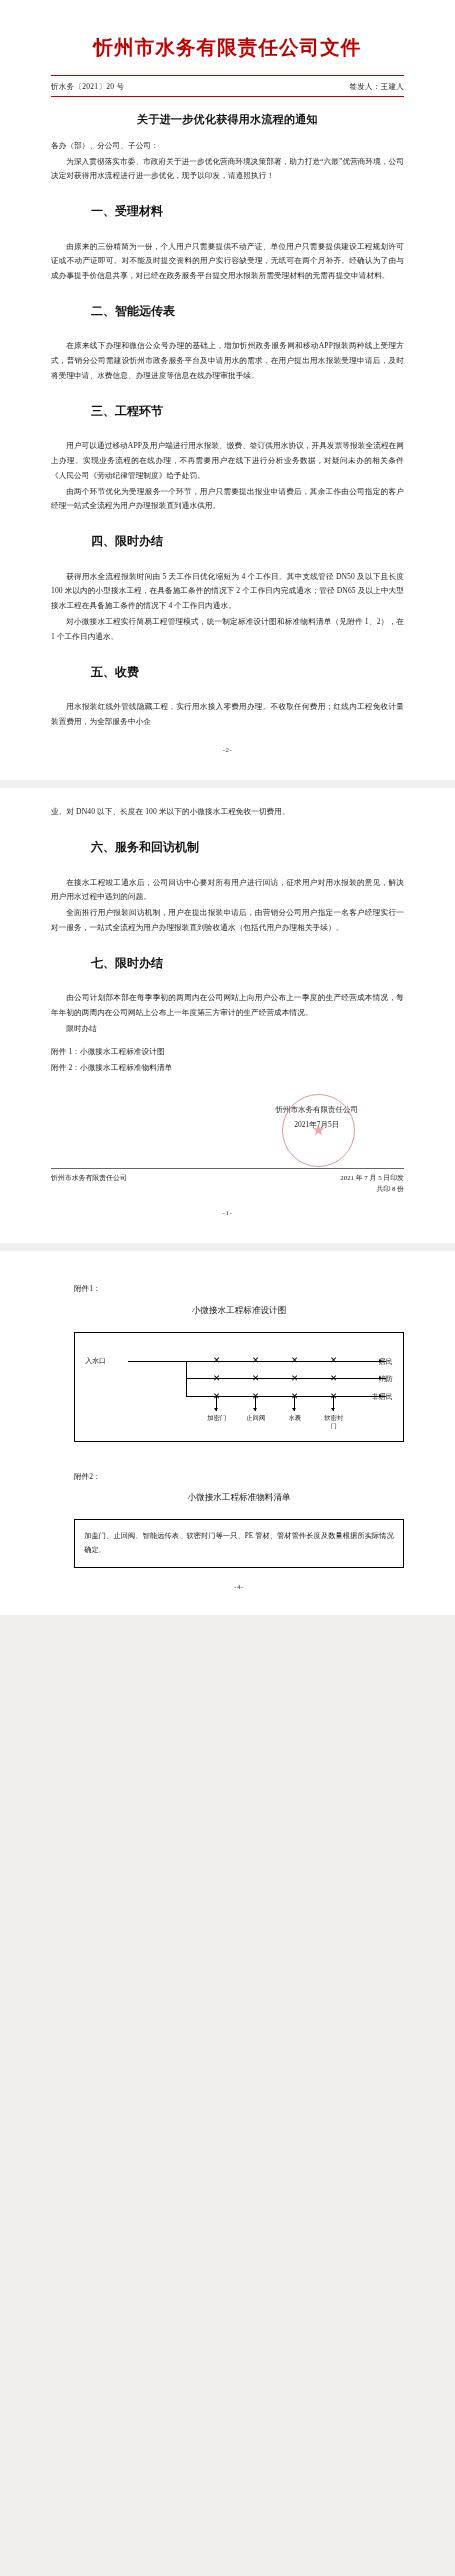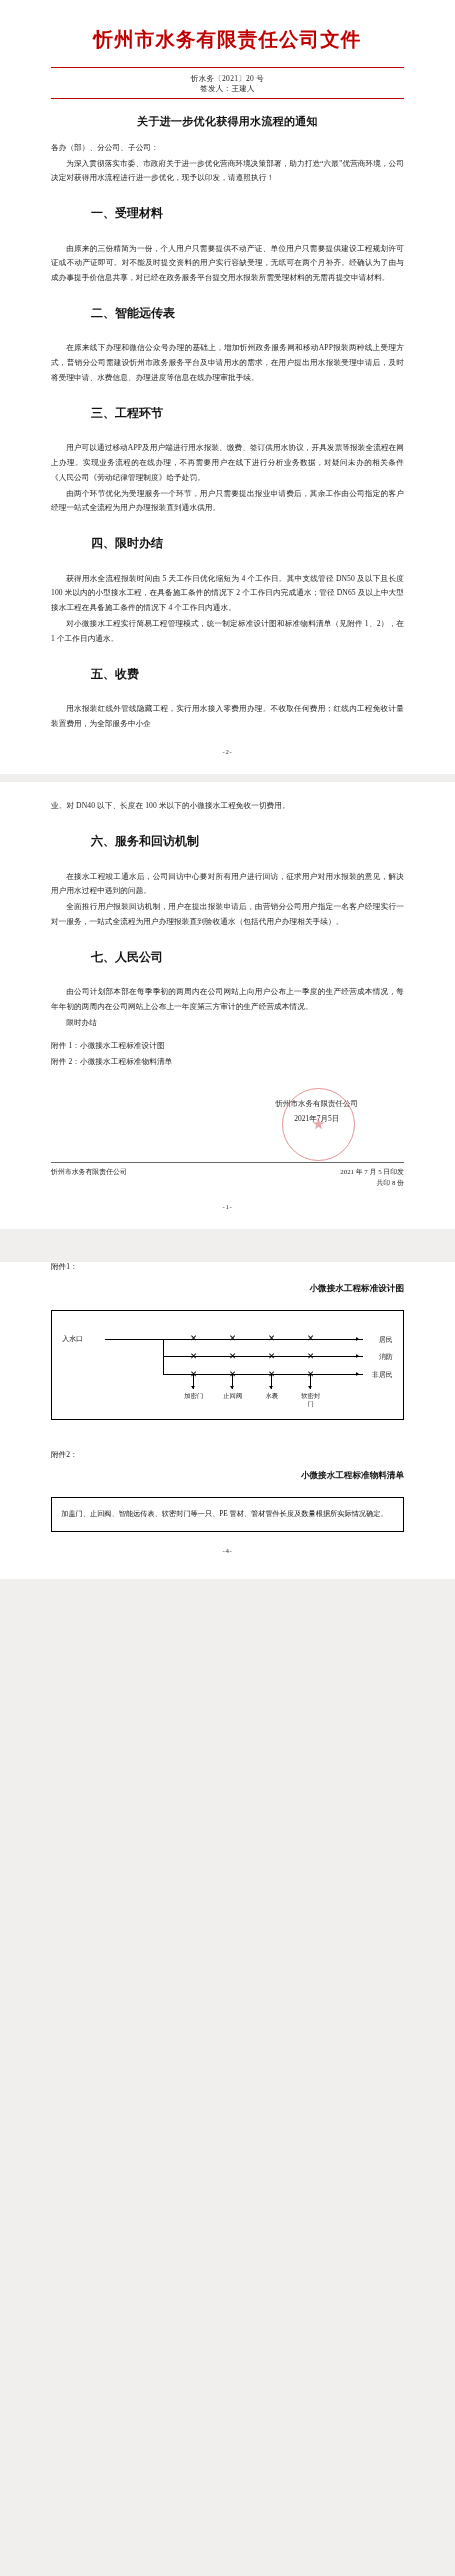--- a/index.html
+++ b/index.html
@@ -12,21 +12,21 @@
   body {
     width: 455px;
   }
   .page {
     width: 455px;
     background: #ffffff;
     position: relative;
     padding: 0;
   }
   .page-inner {
-    padding: 0 51px;
+    padding: 8px 51px;
   }
   .page-sep {
     height: 8px;
     background: #f0efee;
     width: 100%;
   }
 
   
   .masthead {
     padding-top: 27.6px;
@@ -44,26 +44,25 @@
   .masthead-rule {
     margin: 15px 0 0 0;
     border: none;
     border-top: 1.1px solid #c00000;
     height: 0;
   }
 
   .docline {
     display: flex;
     justify-content: space-between;
-    align-items: center;
+    align-items: flex-start;
     font-size: 7.5px;
     color: #1a1a1a;
     padding: 5.7px 0 0 0;
     letter-spacing: 0.3px;
-    flex-direction: column;
   }
   .docline .left { }
   .docline .right { }
 
   .red-rule {
     margin: 4.6px 0 0 0;
     border: none;
     border-top: 1.4px solid #c00000;
     height: 0;
   }
@@ -164,23 +163,23 @@
     padding-top: 1.1px;
   }
 
   
   .attach-label {
     font-size: 7.6px;
     margin: 25px 0 10.3px 0;
     color: #111;
   }
   .attach-title {
-    text-align: right;
+    text-align: center;
     font-size: 8.6px;
-    font-weight: bold;
+    font-weight: normal;
     margin: 0 0 15px 0;
     color: #111;
   }
   .diagram-box {
     border: 0.6px solid #000;
     padding: 11.5px 8px 10.3px 8px;
     margin: 0 auto 5.7px auto;
   }
   .diagram {
     position: relative;
@@ -283,21 +282,21 @@
 </div>
 
 <div class="page-sep"></div>
 
 <div class="page">
   <div class="page-inner" style="padding-top:17px;">
     <p class="body noindent">业。对 DN40 以下、长度在 100 米以下的小微接水工程免收一切费用。</p>
     <p class="section">六、服务和回访机制</p>
     <p class="body">在接水工程竣工通水后，公司回访中心要对所有用户进行回访，征求用户对用水报装的意见，解决用户用水过程中遇到的问题。</p>
     <p class="body">全面推行用户报装回访机制，用户在提出报装申请后，由营销分公司用户指定一名客户经理实行一对一服务，一站式全流程为用户办理报装直到验收通水（包括代用户办理相关手续）。</p>
-    <p class="section">七、人民公司</p>
+    <p class="section">七、限时办结</p>
     <p class="body">由公司计划部本部在每季季初的两周内在公司网站上向用户公布上一季度的生产经营成本情况，每年年初的两周内在公司网站上公布上一年度第三方审计的生产经营成本情况。</p>
     <p class="body">限时办结</p>
 
     <p class="body noindent" style="margin-top:8px;">附件 1：小微接水工程标准设计图</p>
     <p class="body noindent">附件 2：小微接水工程标准物料清单</p>
 
     <div class="seal-block">
       <div class="seal-text">
         <div>忻州市水务有限责任公司</div>
         <div>2021年7月5日</div>
@@ -312,21 +311,21 @@
     </div>
     <div class="footer-row2">共印 8 份</div>
 
     <div class="pagenum">-1-</div>
   </div>
 </div>
 
 <div class="page-sep"></div>
 
 <div class="page">
-  <div class="page-inner" style="padding-bottom:5.7px;">
+  <div class="page-inner" style="padding-bottom:5.7px;margin-left:23px;">
 
     <div class="attach-label">附件1：</div>
     <div class="attach-title">小微接水工程标准设计图</div>
 
     <div class="diagram-box">
       <div class="diagram">
 
         <div class="dg-inlet">入水口</div>
 
         <div class="dg-line" style="left:45px; top:16.6px; width:258px; height:0.9px;"></div>

